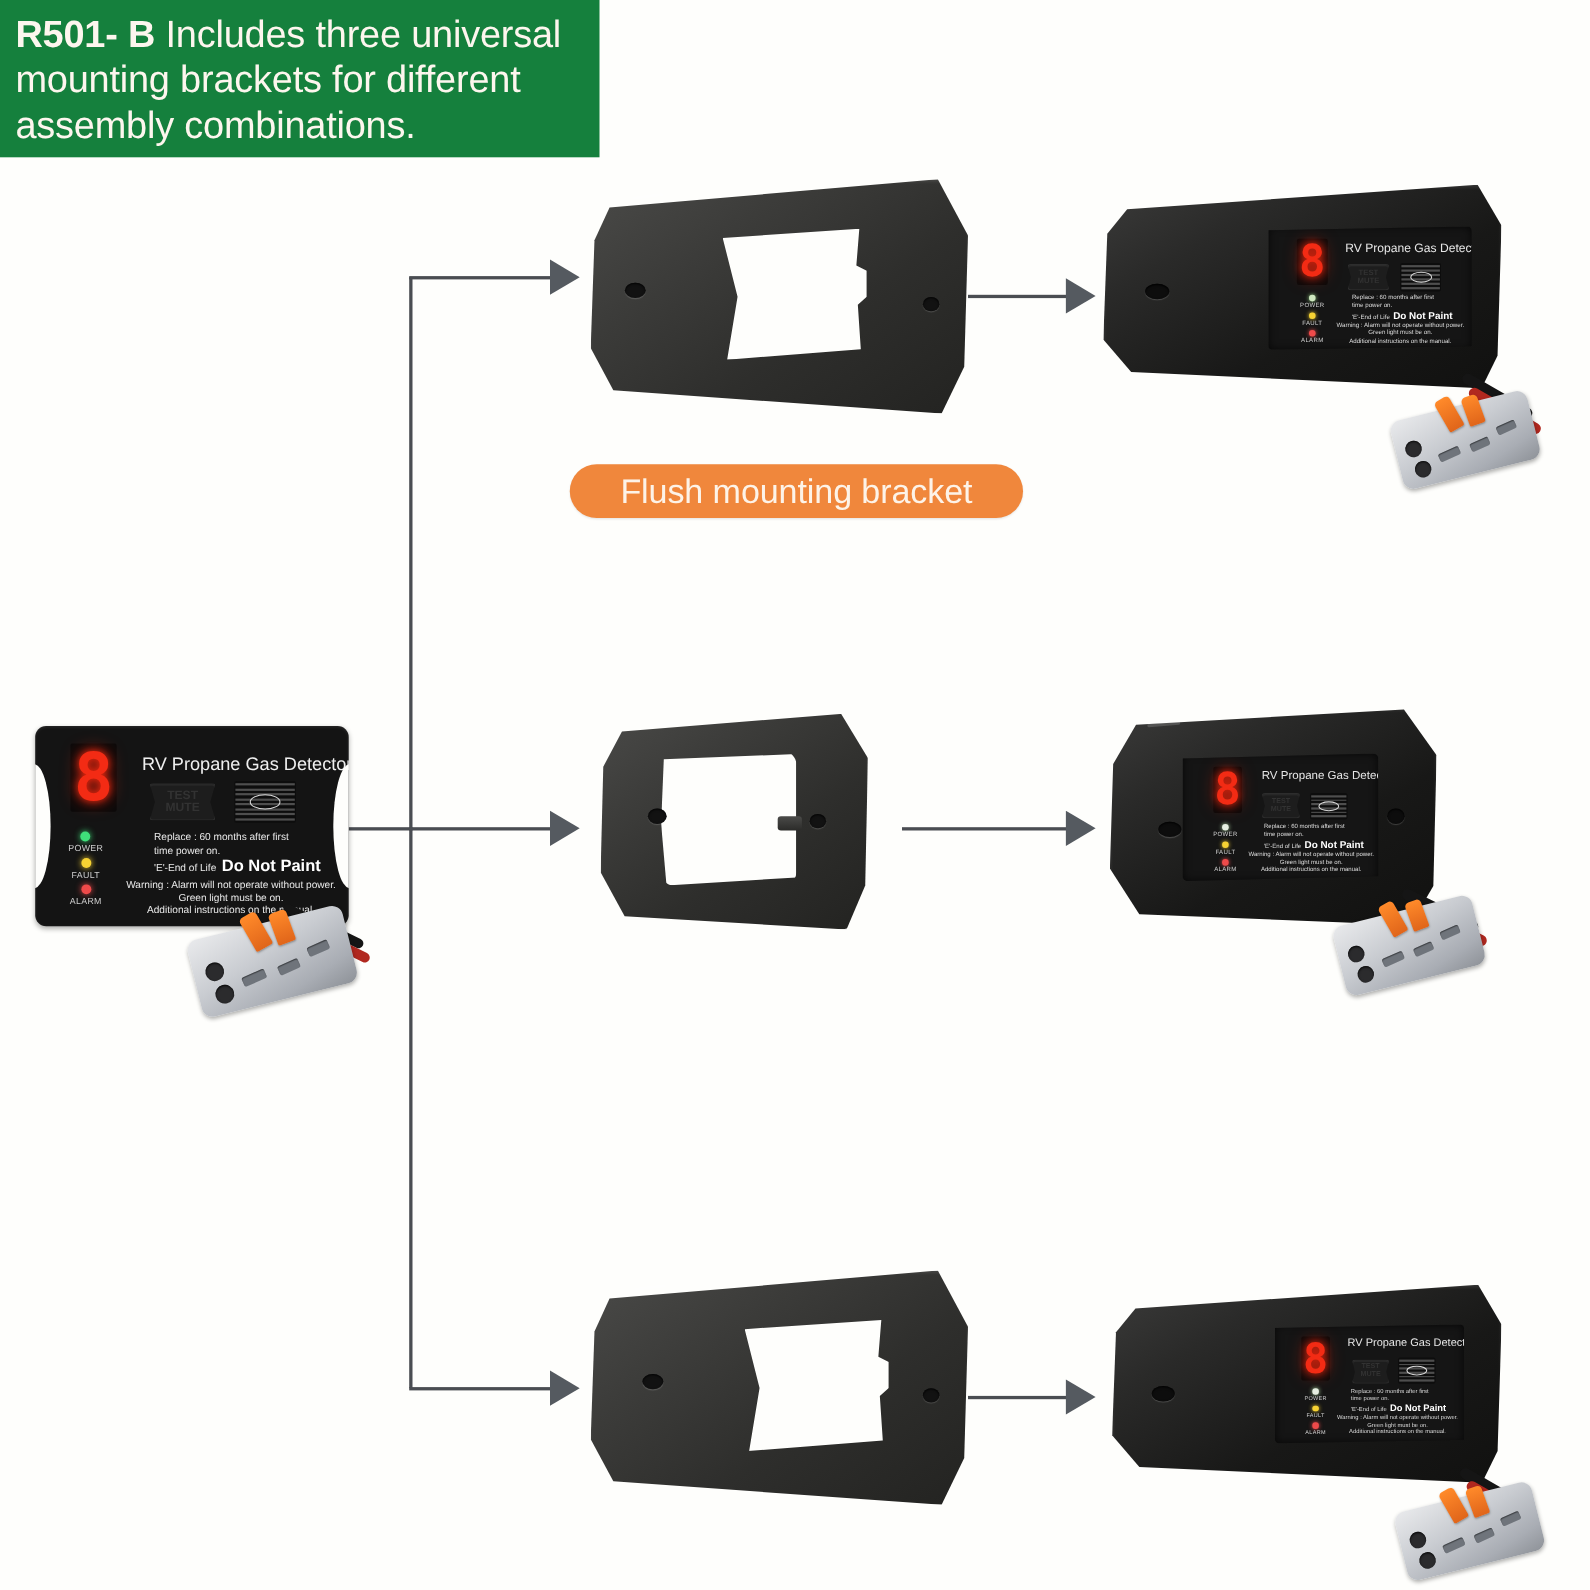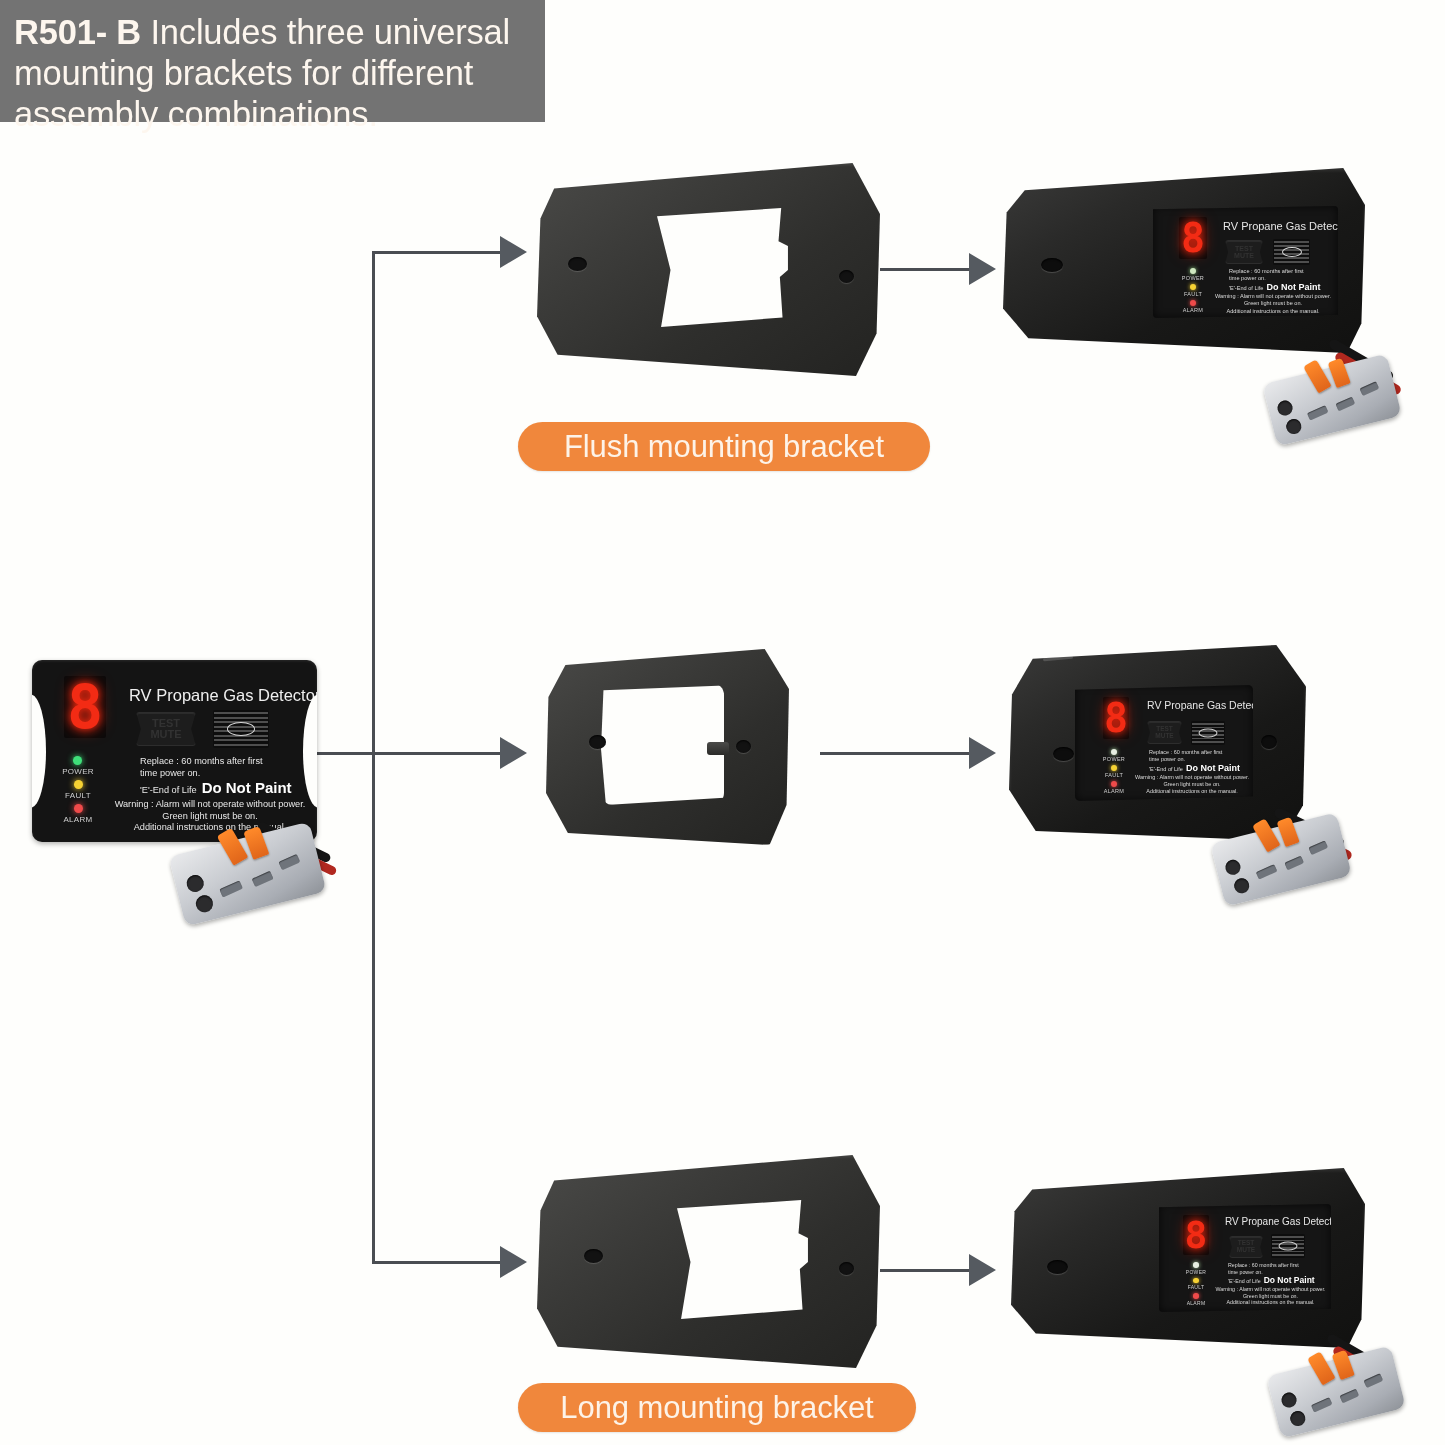--- a/index.html
+++ b/index.html
@@ -6,22 +6,22 @@
   body{
     width:1445px;height:1445px;
     background:#fefefc;
     font-family:"Liberation Sans","DejaVu Sans",sans-serif;
     overflow:hidden;position:relative;
   }
   .stage{position:absolute;inset:0;}
 
   
   .header-banner{
-    position:absolute;left:0;top:0;width:545px;height:122px;
-    background:#737373;
+    position:absolute;left:0;top:0;width:545px;height:143px;
+    background:#15803d;
     box-sizing:border-box;
     padding:12px 14px 0 14px;
   }
   .header-text{
     color:#fdf6ee;font-size:34.5px;line-height:1.19;
     letter-spacing:-0.2px;font-weight:400;
   }
   .header-text .code{font-weight:bold;}
 
   
@@ -488,17 +488,14 @@
     <span class="body"></span>
     <span class="lever" style="left:48px;top:-10px;width:15px;height:31px;transform:rotate(-16deg);"></span>
     <span class="lever" style="left:70px;top:-6px;width:15px;height:27px;transform:rotate(-6deg);"></span>
     <span class="port" style="left:9px;top:21px;width:15px;height:15px;"></span>
     <span class="port" style="left:13px;top:41px;width:15px;height:15px;"></span>
     <span class="slot" style="left:37px;top:37px;width:20px;height:8px;transform:rotate(-10deg);"></span>
     <span class="slot" style="left:67px;top:35px;width:18px;height:8px;transform:rotate(-10deg);"></span>
     <span class="slot" style="left:94px;top:26px;width:18px;height:8px;transform:rotate(-10deg);"></span>
   </div>
 
-  <div class="pill" style="left:518px;top:1383px;width:398px;height:49px;">
-    <span>Long mounting bracket</span>
-  </div>
 
 </div>
 
 </body></html>

